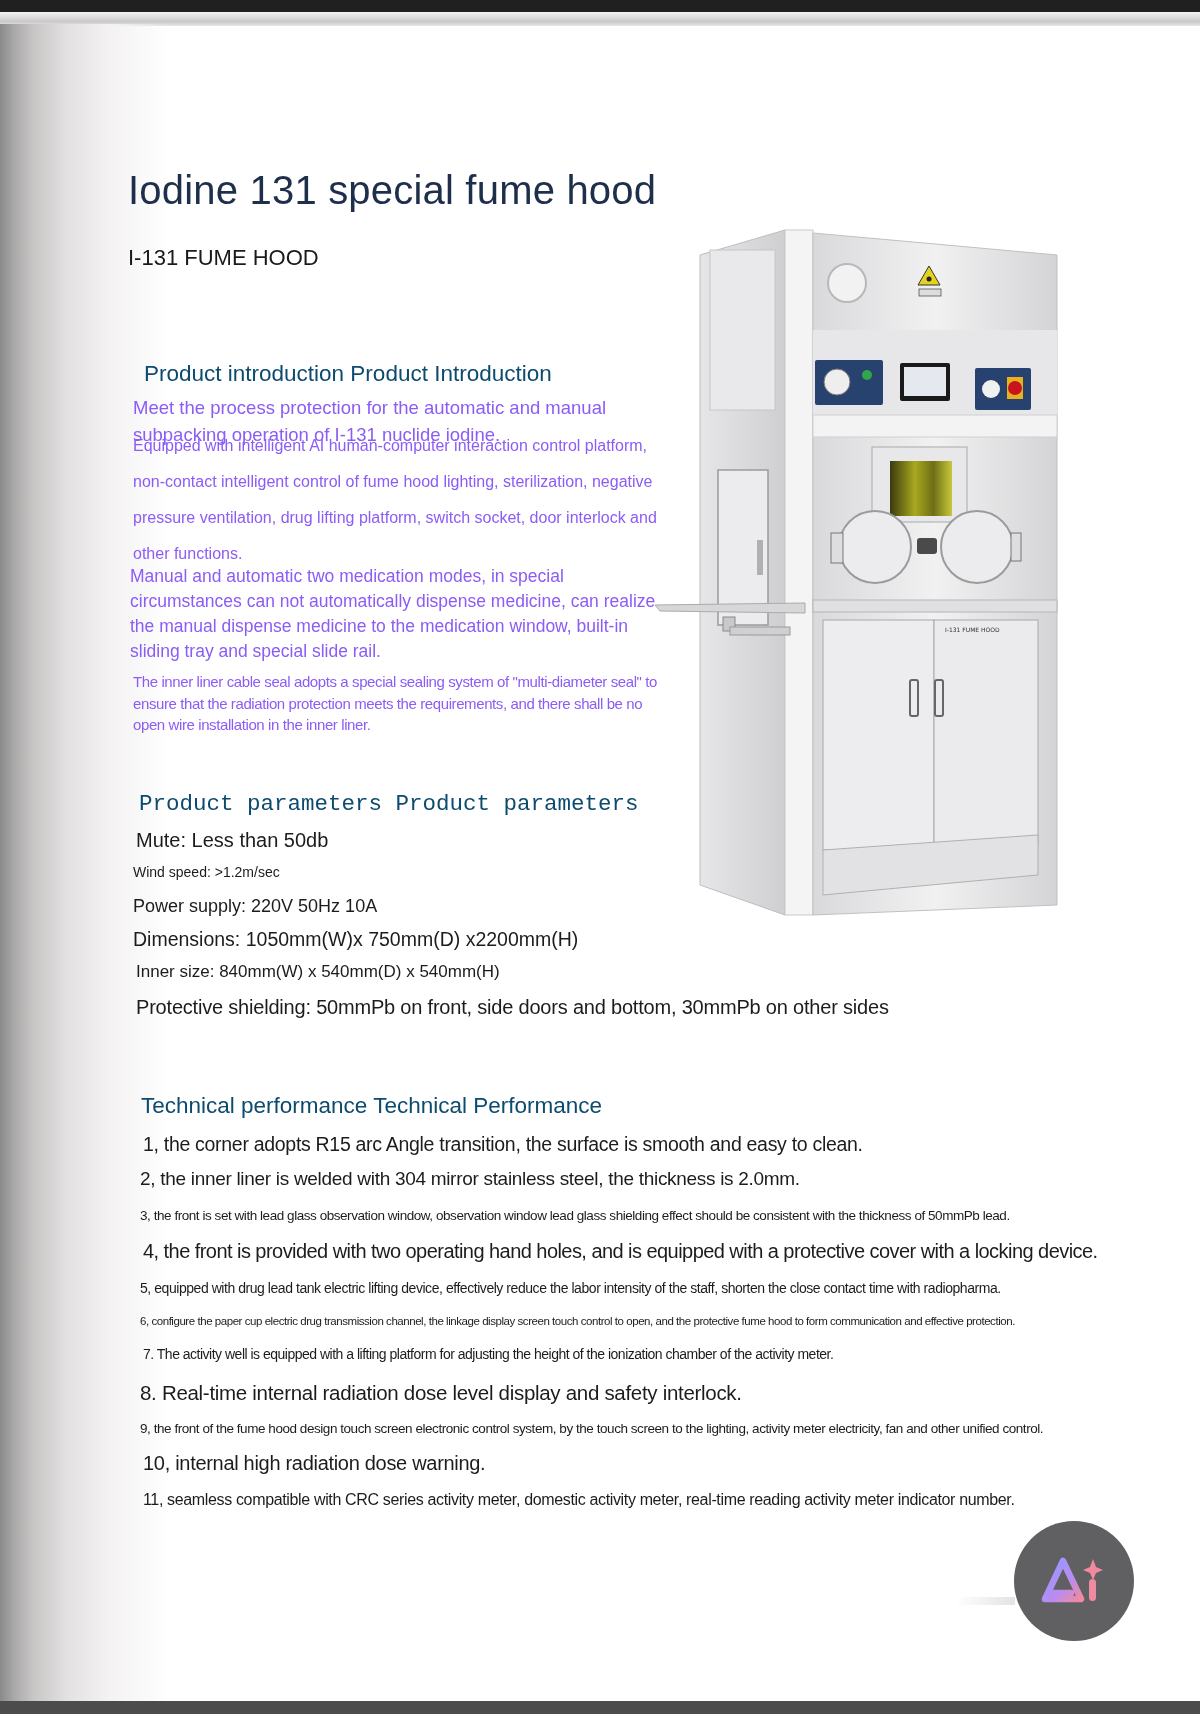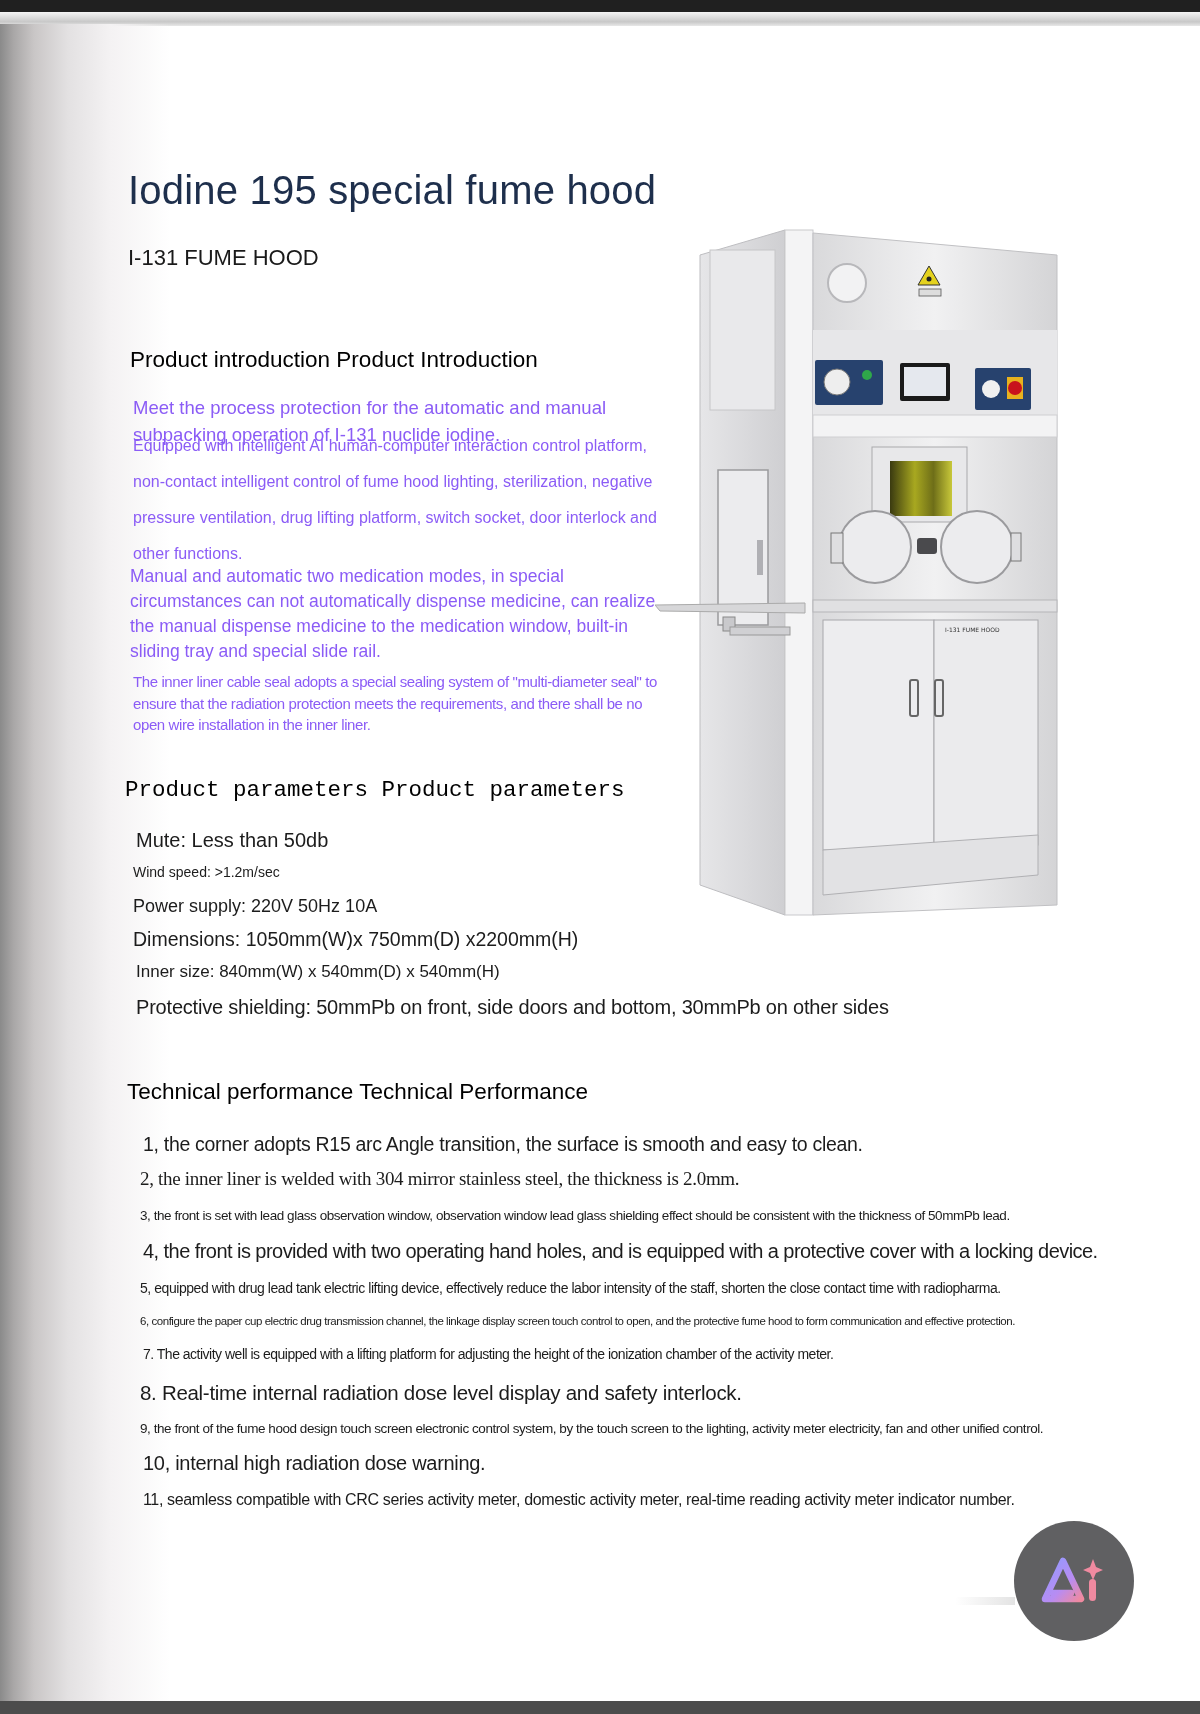--- a/index.html
+++ b/index.html
@@ -11,41 +11,41 @@
   .top-shadow { position:absolute; left:0; top:12px; width:1200px; height:14px;
     background:linear-gradient(#f4f4f4, #c8c8c8 70%, #e8e8e8); }
   .bottom-bar { position:absolute; left:0; top:1701px; width:1200px; height:13px; background:#4c4c4c; }
   .page-fold { position:absolute; left:0; top:24px; width:170px; height:1677px;
     background:linear-gradient(90deg, #8a8a8a 0%, #a9a7a7 8%, #c9c6c6 20%, #e3e1e2 40%, #f4f2f3 65%, rgba(255,255,255,0) 100%); }
   .page { position:absolute; left:0; top:24px; width:1200px; height:1677px; }
 
   .title { position:absolute; left:128px; top:168px; margin:0; font-size:40px; font-weight:normal; color:#1e2f4c; letter-spacing:0.2px; white-space:nowrap; }
   .subtitle { position:absolute; left:128px; top:245px; margin:0; font-size:22px; font-weight:normal; color:#1a1a1a; white-space:nowrap; }
 
-  .section-heading { position:absolute; margin:0; font-weight:normal; color:#000000; font-size:22.5px; white-space:nowrap; }
+  .section-heading { position:absolute; margin:14px; font-weight:normal; color:#0c4a6e; font-size:22.5px; white-space:nowrap; }
   .para { position:absolute; margin:0; color:#8b5cf6; }
 
   .product-image { position:absolute; left:655px; top:225px; width:420px; height:700px; }
 
   .param { position:absolute; margin:0; color:#1c1c1c; white-space:nowrap; }
   .tech { position:absolute; margin:13px; color:#1c1c1c; white-space:nowrap; }
 
   .ai-button { position:absolute; left:1014px; top:1521px; width:120px; height:120px; border-radius:50%; background:#606062; display:flex; align-items:center; justify-content:center; cursor:pointer; }
   .ai-watermark { position:absolute; left:955px; top:1597px; width:60px; height:8px; background:linear-gradient(90deg, rgba(200,200,200,0), rgba(200,200,200,0.5)); }
 </style>
 </head>
 <body>
 
 <div class="top-bar"></div>
 <div class="top-shadow"></div>
 <div class="page-fold"></div>
 
 <div class="page"></div>
 
-<h1 class="title">Iodine 195 special fume hood</h1>
+<h1 class="title">Iodine 131 special fume hood</h1>
 <h2 class="subtitle">I-131 FUME HOOD</h2>
 
 <h3 class="section-heading" style="left:130px; top:347px;">Product introduction Product Introduction</h3>
 <p class="para" style="left:133px; top:394px; width:520px; font-size:18.5px; line-height:27px;">Meet the process protection for the automatic and manual subpacking operation of I-131 nuclide iodine.</p>
 <p class="para" style="left:133px; top:428px; width:540px; font-size:16px; line-height:36px;">Equipped with intelligent AI human-computer interaction control platform, non-contact intelligent control of fume hood lighting, sterilization, negative pressure ventilation, drug lifting platform, switch socket, door interlock and other functions.</p>
 <p class="para" style="left:130px; top:564px; width:530px; font-size:17.5px; line-height:25px;">Manual and automatic two medication modes, in special circumstances can not automatically dispense medicine, can realize the manual dispense medicine to the medication window, built-in sliding tray and special slide rail.</p>
 <p class="para" style="left:133px; top:671px; width:530px; font-size:15px; line-height:21.5px; letter-spacing:-0.4px;">The inner liner cable seal adopts a special sealing system of "multi-diameter seal" to ensure that the radiation protection meets the requirements, and there shall be no open wire installation in the inner liner.</p>
 
 <div class="product-image">
   <svg width="420" height="700" viewBox="0 0 420 700" xmlns="http://www.w3.org/2000/svg">
@@ -131,21 +131,21 @@
 <h3 class="section-heading" style="left:125px; top:777px;font-family:Liberation Mono, monospace;">Product parameters Product parameters</h3>
 <p class="param" style="left:136px; top:829px; font-size:20px;">Mute: Less than 50db</p>
 <p class="param" style="left:133px; top:864px; font-size:14px;">Wind speed: &gt;1.2m/sec</p>
 <p class="param" style="left:133px; top:896px; font-size:18px;">Power supply: 220V 50Hz 10A</p>
 <p class="param" style="left:133px; top:928px; font-size:19.5px;">Dimensions: 1050mm(W)x 750mm(D) x2200mm(H)</p>
 <p class="param" style="left:136px; top:962px; font-size:17px;">Inner size: 840mm(W) x 540mm(D) x 540mm(H)</p>
 <p class="param" style="left:136px; top:996px; font-size:20px; letter-spacing:-0.2px;">Protective shielding: 50mmPb on front, side doors and bottom, 30mmPb on other sides</p>
 
 <h3 class="section-heading" style="left:127px; top:1079px;">Technical performance Technical Performance</h3>
 <p class="tech" style="left:130px; top:1120px; font-size:19.5px; letter-spacing:-0.3px;">1, the corner adopts R15 arc Angle transition, the surface is smooth and easy to clean.</p>
-<p class="tech" style="left:127px; top:1155px; font-size:19px; letter-spacing:-0.3px;font-family:Liberation Serif, serif;">2, the inner liner is welded with 304 mirror stainless steel, the thickness is 2.0mm.</p>
+<p class="tech" style="left:127px; top:1155px; font-size:19px; letter-spacing:-0.3px;">2, the inner liner is welded with 304 mirror stainless steel, the thickness is 2.0mm.</p>
 <p class="tech" style="left:127px; top:1195px; font-size:13.5px; letter-spacing:-0.45px;">3, the front is set with lead glass observation window, observation window lead glass shielding effect should be consistent with the thickness of 50mmPb lead.</p>
 <p class="tech" style="left:130px; top:1227px; font-size:20px; letter-spacing:-0.55px;">4, the front is provided with two operating hand holes, and is equipped with a protective cover with a locking device.</p>
 <p class="tech" style="left:127px; top:1267px; font-size:14px; letter-spacing:-0.45px;">5, equipped with drug lead tank electric lifting device, effectively reduce the labor intensity of the staff, shorten the close contact time with radiopharma.</p>
 <p class="tech" style="left:127px; top:1302px; font-size:11.5px; letter-spacing:-0.45px;">6, configure the paper cup electric drug transmission channel, the linkage display screen touch control to open, and the protective fume hood to form communication and effective protection.</p>
 <p class="tech" style="left:130px; top:1333px; font-size:14px; letter-spacing:-0.5px;">7. The activity well is equipped with a lifting platform for adjusting the height of the ionization chamber of the activity meter.</p>
 <p class="tech" style="left:127px; top:1368px; font-size:20.5px; letter-spacing:-0.3px;">8. Real-time internal radiation dose level display and safety interlock.</p>
 <p class="tech" style="left:127px; top:1408px; font-size:13.5px; letter-spacing:-0.45px;">9, the front of the fume hood design touch screen electronic control system, by the touch screen to the lighting, activity meter electricity, fan and other unified control.</p>
 <p class="tech" style="left:130px; top:1439px; font-size:20px; letter-spacing:-0.3px;">10, internal high radiation dose warning.</p>
 <p class="tech" style="left:130px; top:1478px; font-size:16px; letter-spacing:-0.35px;">11, seamless compatible with CRC series activity meter, domestic activity meter, real-time reading activity meter indicator number.</p>
 

